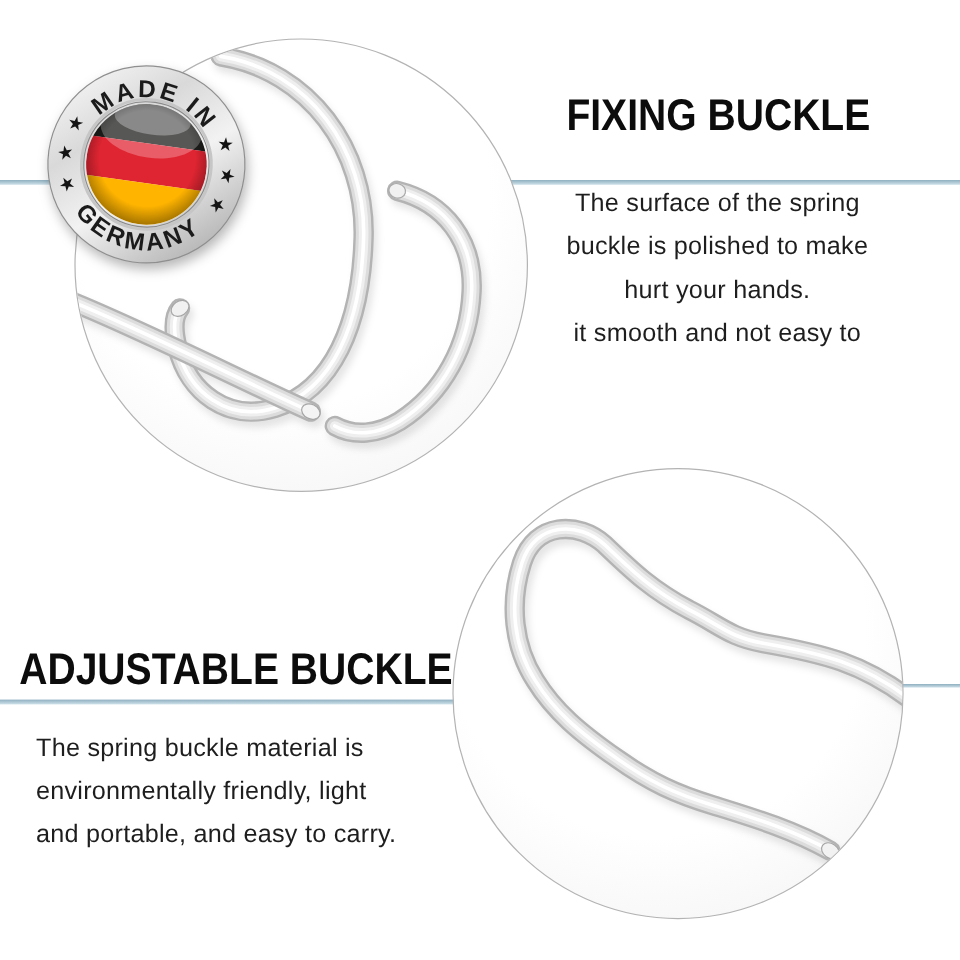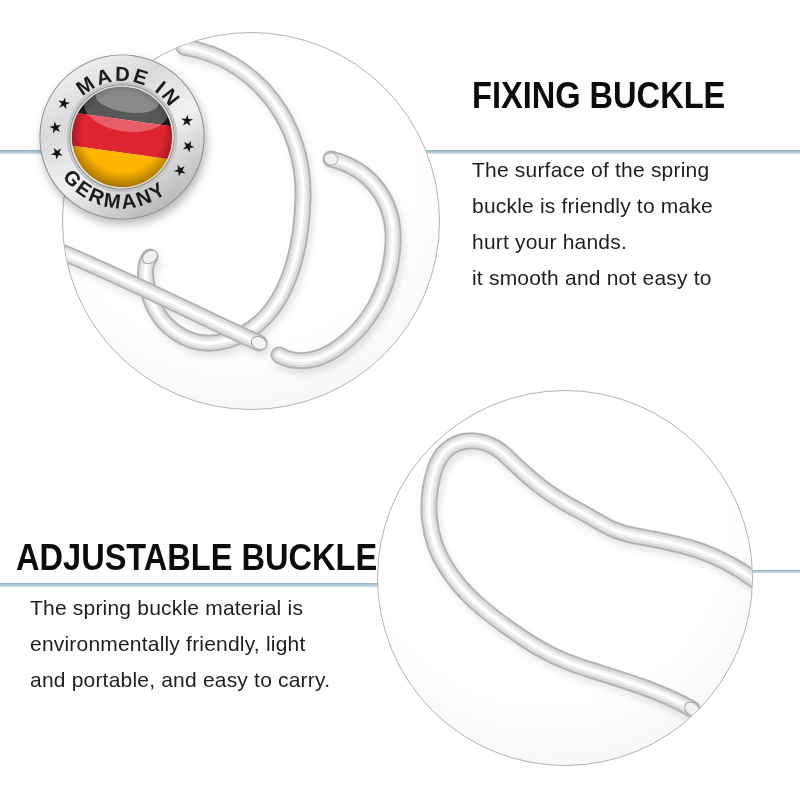--- a/index.html
+++ b/index.html
@@ -34,22 +34,22 @@
     position:absolute;z-index:5;margin:0;color:var(--heading);
     font-size:37px;font-weight:bold;line-height:1;letter-spacing:0px;white-space:nowrap;
     transform:scaleX(0.88);transform-origin:left center;
   }
   .title-fixing{left:472px;top:77px;}
   .title-adjustable{left:16px;top:539px;}
   .body{
     position:absolute;z-index:5;color:var(--body);
     font-size:21px;line-height:36px;white-space:nowrap;letter-spacing:0.2px;
   }
-  .body-fixing{left:472px;top:152px;}
-  .body-adjustable{left:30px;top:590px;}
+  .body-fixing{left:472px;top:152px;text-align:center;}
+  .body-adjustable{left:30px;top:606px;}
 </style>
 </head>
 <body>
 
 <div class="canvas">
 
   <div class="hline hline-top"></div>
   <div class="hline hline-bottom-left"></div>
   <div class="hline hline-bottom-right"></div>
 
@@ -144,21 +144,21 @@
           <text class="badge-star" transform="translate(18 88) rotate(-90)">★</text>
           <text class="badge-star" transform="translate(23.1 114.2) rotate(-112)">★</text>
         </g>
       </g>
     </svg>
   </div>
 
   <h1 class="title title-fixing">FIXING BUCKLE</h1>
   <div class="body body-fixing">
     <div>The surface of the spring</div>
-    <div>buckle is friendly to make</div>
+    <div>buckle is polished to make</div>
     <div>hurt your hands.</div>
     <div>it smooth and not easy to</div>
   </div>
 
   <h1 class="title title-adjustable">ADJUSTABLE BUCKLE</h1>
   <div class="body body-adjustable">
     <div>The spring buckle material is</div>
     <div>environmentally friendly, light</div>
     <div>and portable, and easy to carry.</div>
   </div>

